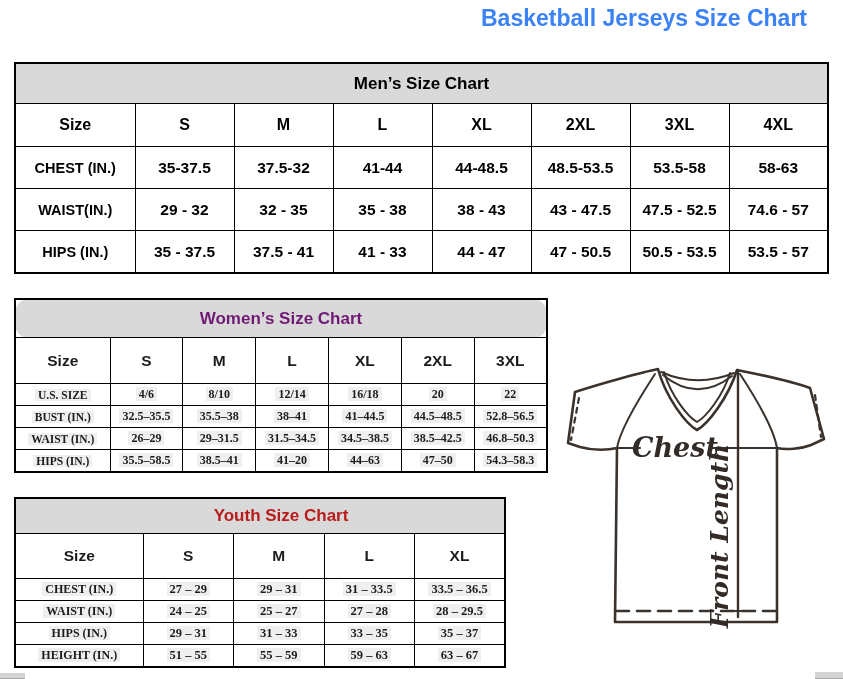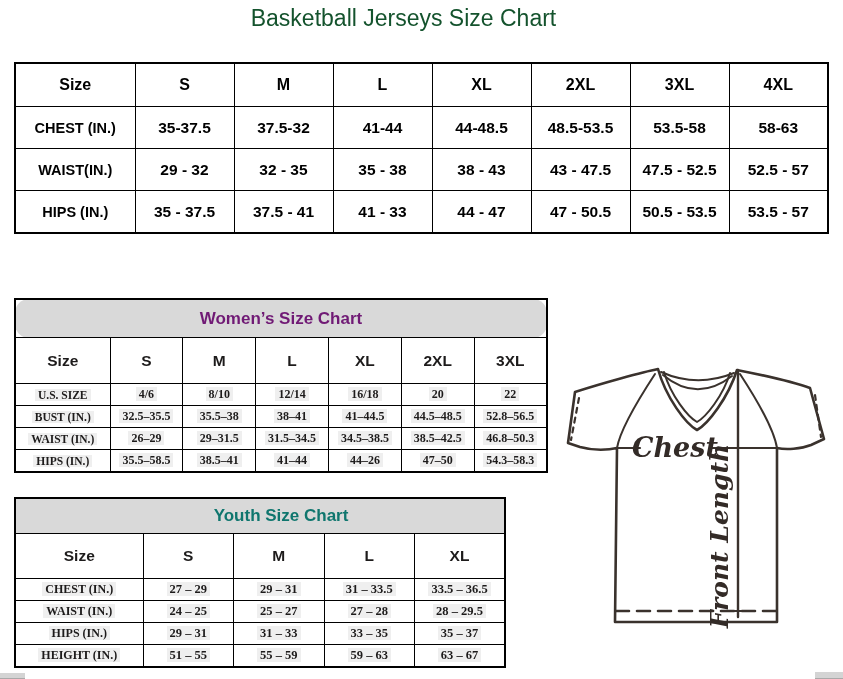--- a/index.html
+++ b/index.html
@@ -6,22 +6,22 @@
   body{
     position:relative;
     width:843px;height:679px;
     background:#ffffff;
     font-family:"Liberation Sans", sans-serif;
     overflow:hidden;
     color:#000;
   }
   .page-title{
     position:absolute;left:0;top:5px;width:807px;
-    text-align:center;
-    font-size:23px;font-weight:normal;color:#14532d;
+    text-align:right;
+    font-size:23px;font-weight:bold;color:#3b82f6;
     letter-spacing:0px;
   }
   table.size-table{
     position:absolute;
     border-collapse:collapse;
     table-layout:fixed;
     border:2px solid #000;
     background:#fff;
   }
   .size-table td{
@@ -44,21 +44,21 @@
   .mens tr.data td{height:41px;font-size:15.5px;}
   .mens tr.data td.row-label{font-size:14.5px;}
   
   .womens{left:14px;top:298px;width:534px;color:#1d1b1b;}
   .womens td.title-cell{height:37px;color:#701a75;border-radius:14px;}
   .womens tr.head td{height:45px;font-size:15.5px;}
   .womens tr.data td{height:21px;font-size:12px;}
   .womens tr.data td.row-label{font-size:11.5px;}
   
   .youth{left:14px;top:497px;width:492px;color:#1d1b1b;}
-  .youth td.title-cell{height:34px;color:#0f766e;padding-left:42px;}
+  .youth td.title-cell{height:34px;color:#b91c1c;padding-left:42px;}
   .youth tr.head td{height:44px;font-size:15.5px;}
   .youth tr.data td{height:21px;font-size:12.5px;}
   .youth tr.data td.row-label{font-size:12px;}
   .hl{background:#efefef;padding:0 3px;font-family:Liberation Serif, serif;}
   
   .jersey-wrap{position:absolute;left:558px;top:358px;width:280px;height:270px;}
   .jersey-wrap svg{overflow:visible;display:block;}
   
   .sb-corner{position:absolute;background:#d4d4d4;border-bottom:1px solid #a9a9a9;}
   .sb-left{left:0;top:673px;width:25px;height:5px;}
@@ -74,20 +74,23 @@
       <col style="width:120px">
       <col>
       <col>
       <col>
       <col>
       <col>
       <col>
       <col>
     </colgroup>
   <tbody>
+      <tr>
+    <td colspan="8" class="title-cell">Men’s Size Chart</td>
+  </tr>
   <tr class="head">
     <td>Size</td>
     <td>S</td>
     <td>M</td>
     <td>L</td>
     <td>XL</td>
     <td>2XL</td>
     <td>3XL</td>
     <td>4XL</td>
   </tr>
@@ -102,21 +105,21 @@
     <td>58-63</td>
   </tr>
   <tr class="data">
     <td class="row-label">WAIST(IN.)</td>
     <td>29 - 32</td>
     <td>32 - 35</td>
     <td>35 - 38</td>
     <td>38 - 43</td>
     <td>43 - 47.5</td>
     <td>47.5 - 52.5</td>
-    <td>52.5 - 57</td>
+    <td>74.6 - 57</td>
   </tr>
   <tr class="data">
     <td class="row-label">HIPS (IN.)</td>
     <td>35 - 37.5</td>
     <td>37.5 - 41</td>
     <td>41 - 33</td>
     <td>44 - 47</td>
     <td>47 - 50.5</td>
     <td>50.5 - 53.5</td>
     <td>53.5 - 57</td>
@@ -171,22 +174,22 @@
     <td><span class="hl">29–31.5</span></td>
     <td><span class="hl">31.5–34.5</span></td>
     <td><span class="hl">34.5–38.5</span></td>
     <td><span class="hl">38.5–42.5</span></td>
     <td><span class="hl">46.8–50.3</span></td>
   </tr>
   <tr class="data">
     <td class="row-label"><span class="hl">HIPS (IN.)</span></td>
     <td><span class="hl">35.5–58.5</span></td>
     <td><span class="hl">38.5–41</span></td>
-    <td><span class="hl">41–44</span></td>
-    <td><span class="hl">44–26</span></td>
+    <td><span class="hl">41–20</span></td>
+    <td><span class="hl">44–63</span></td>
     <td><span class="hl">47–50</span></td>
     <td><span class="hl">54.3–58.3</span></td>
   </tr>
 </tbody>
   </table>
 
 <table class="size-table youth">
   <colgroup>
       <col style="width:128px">
       <col>

